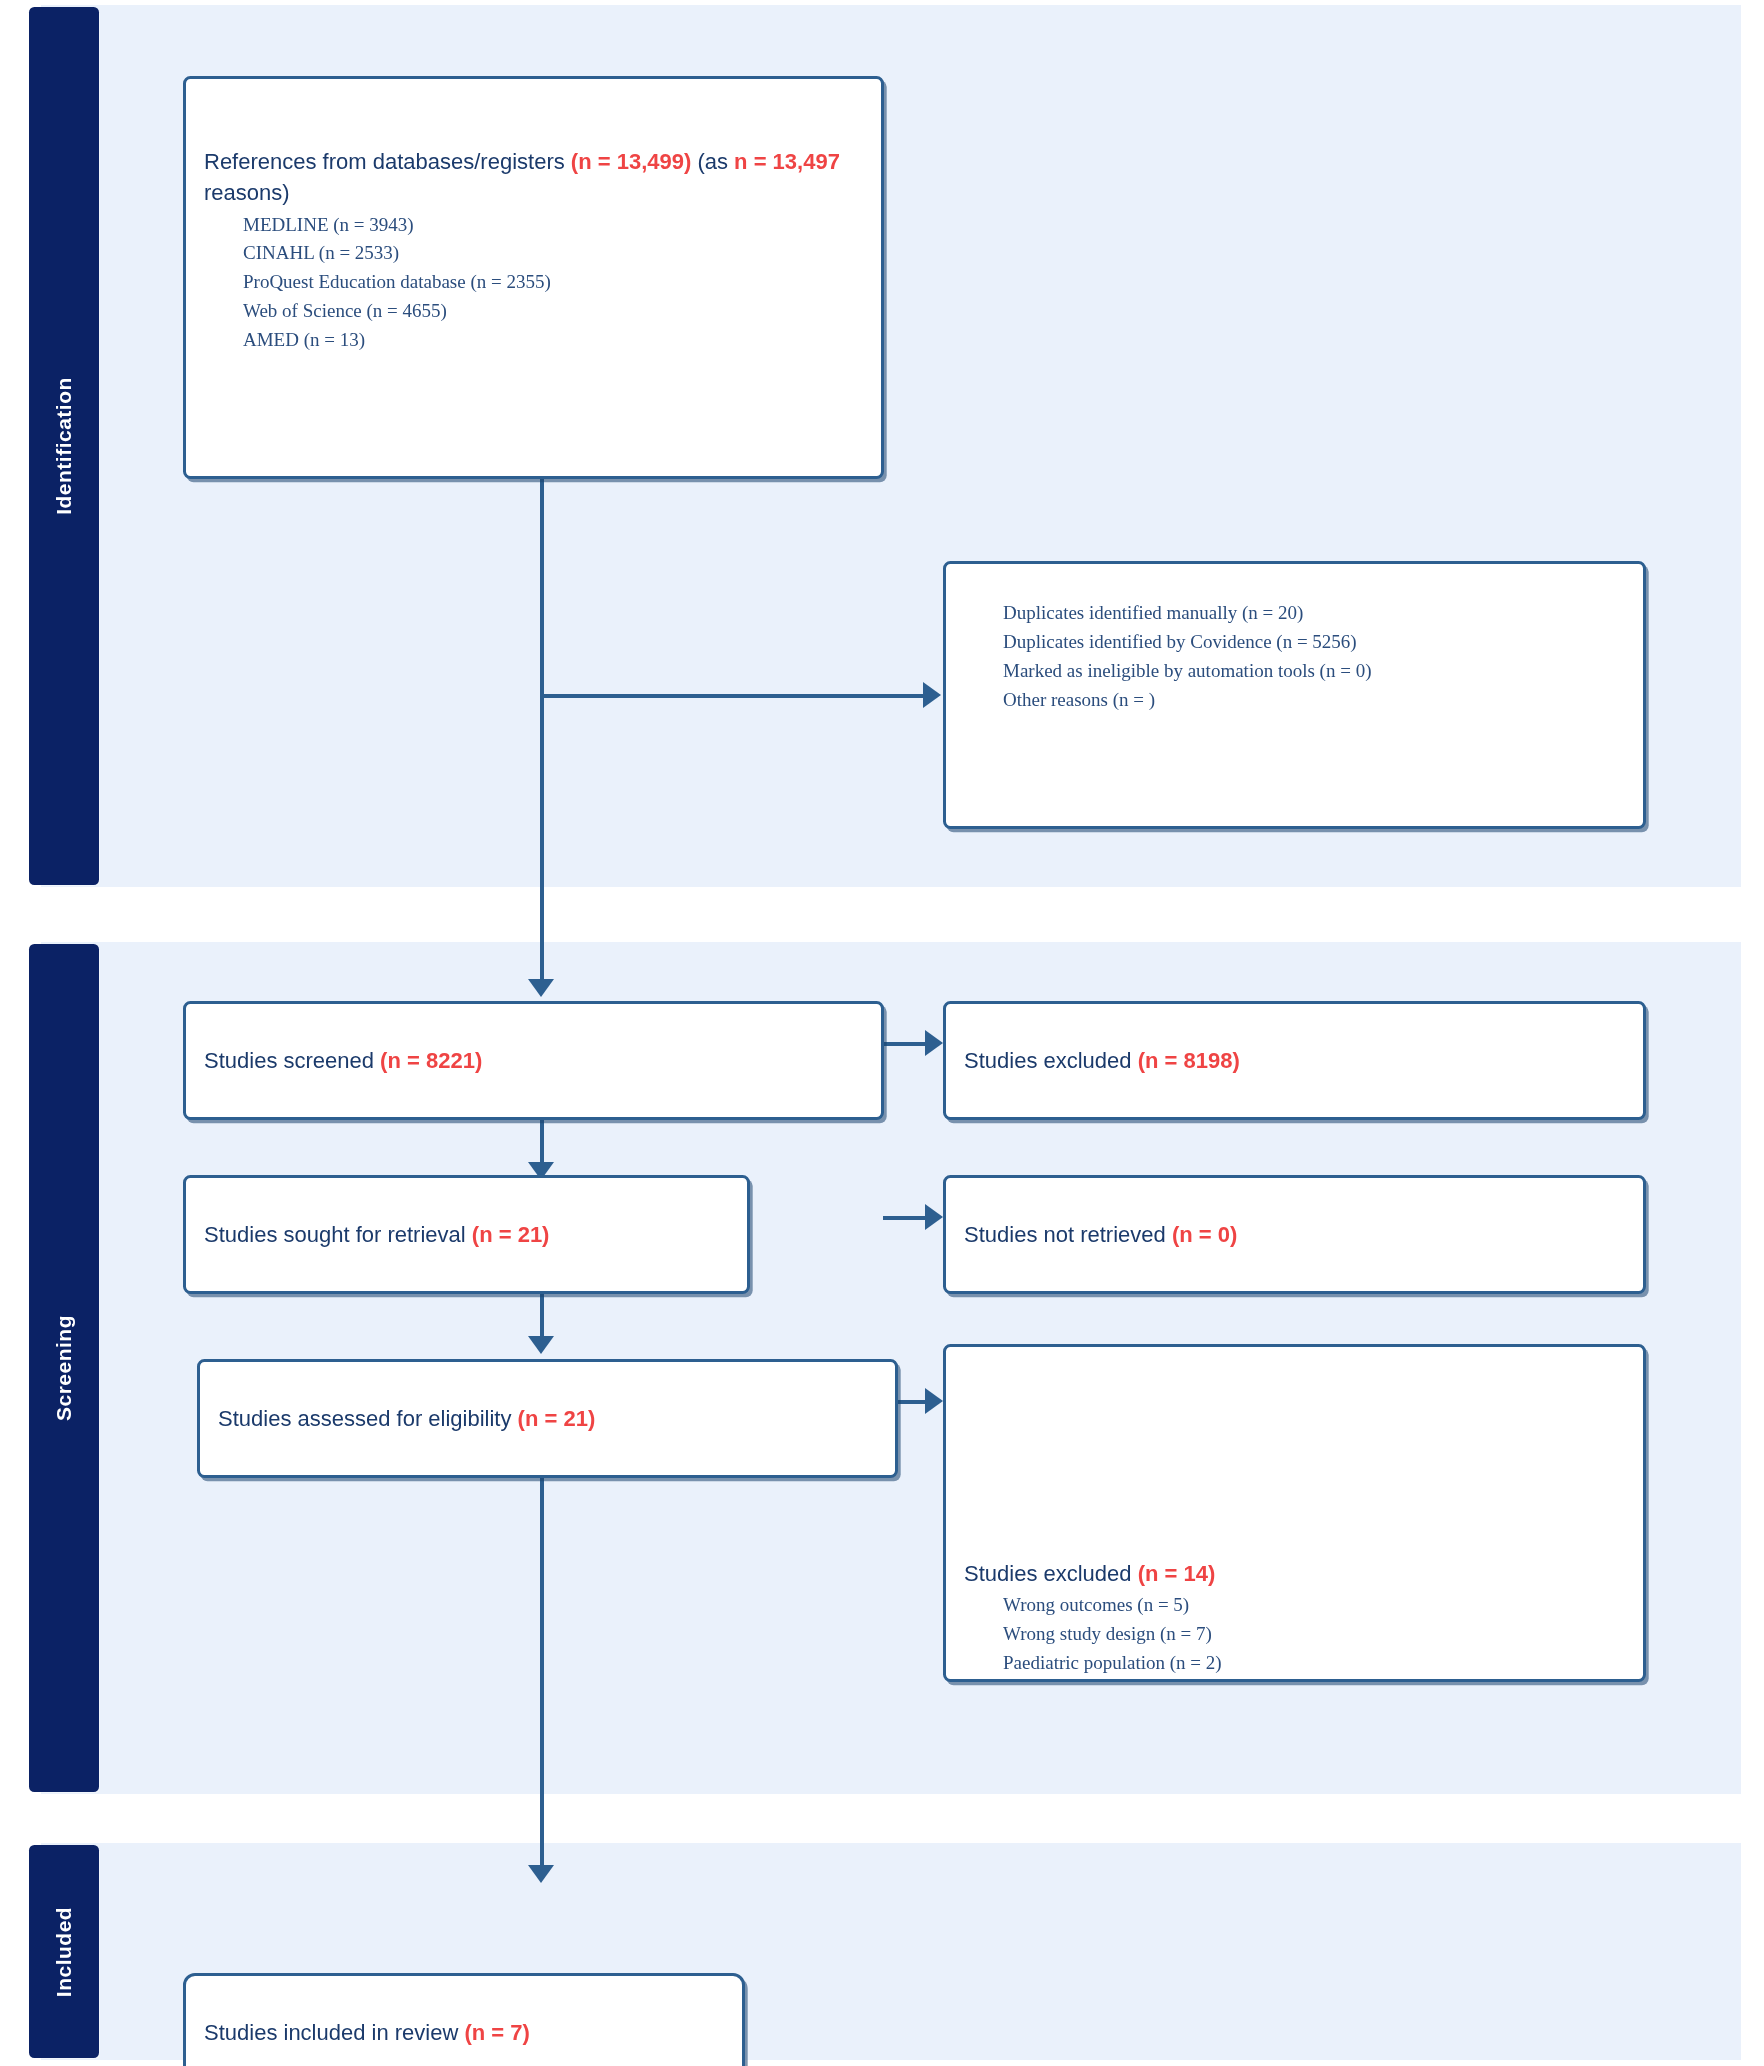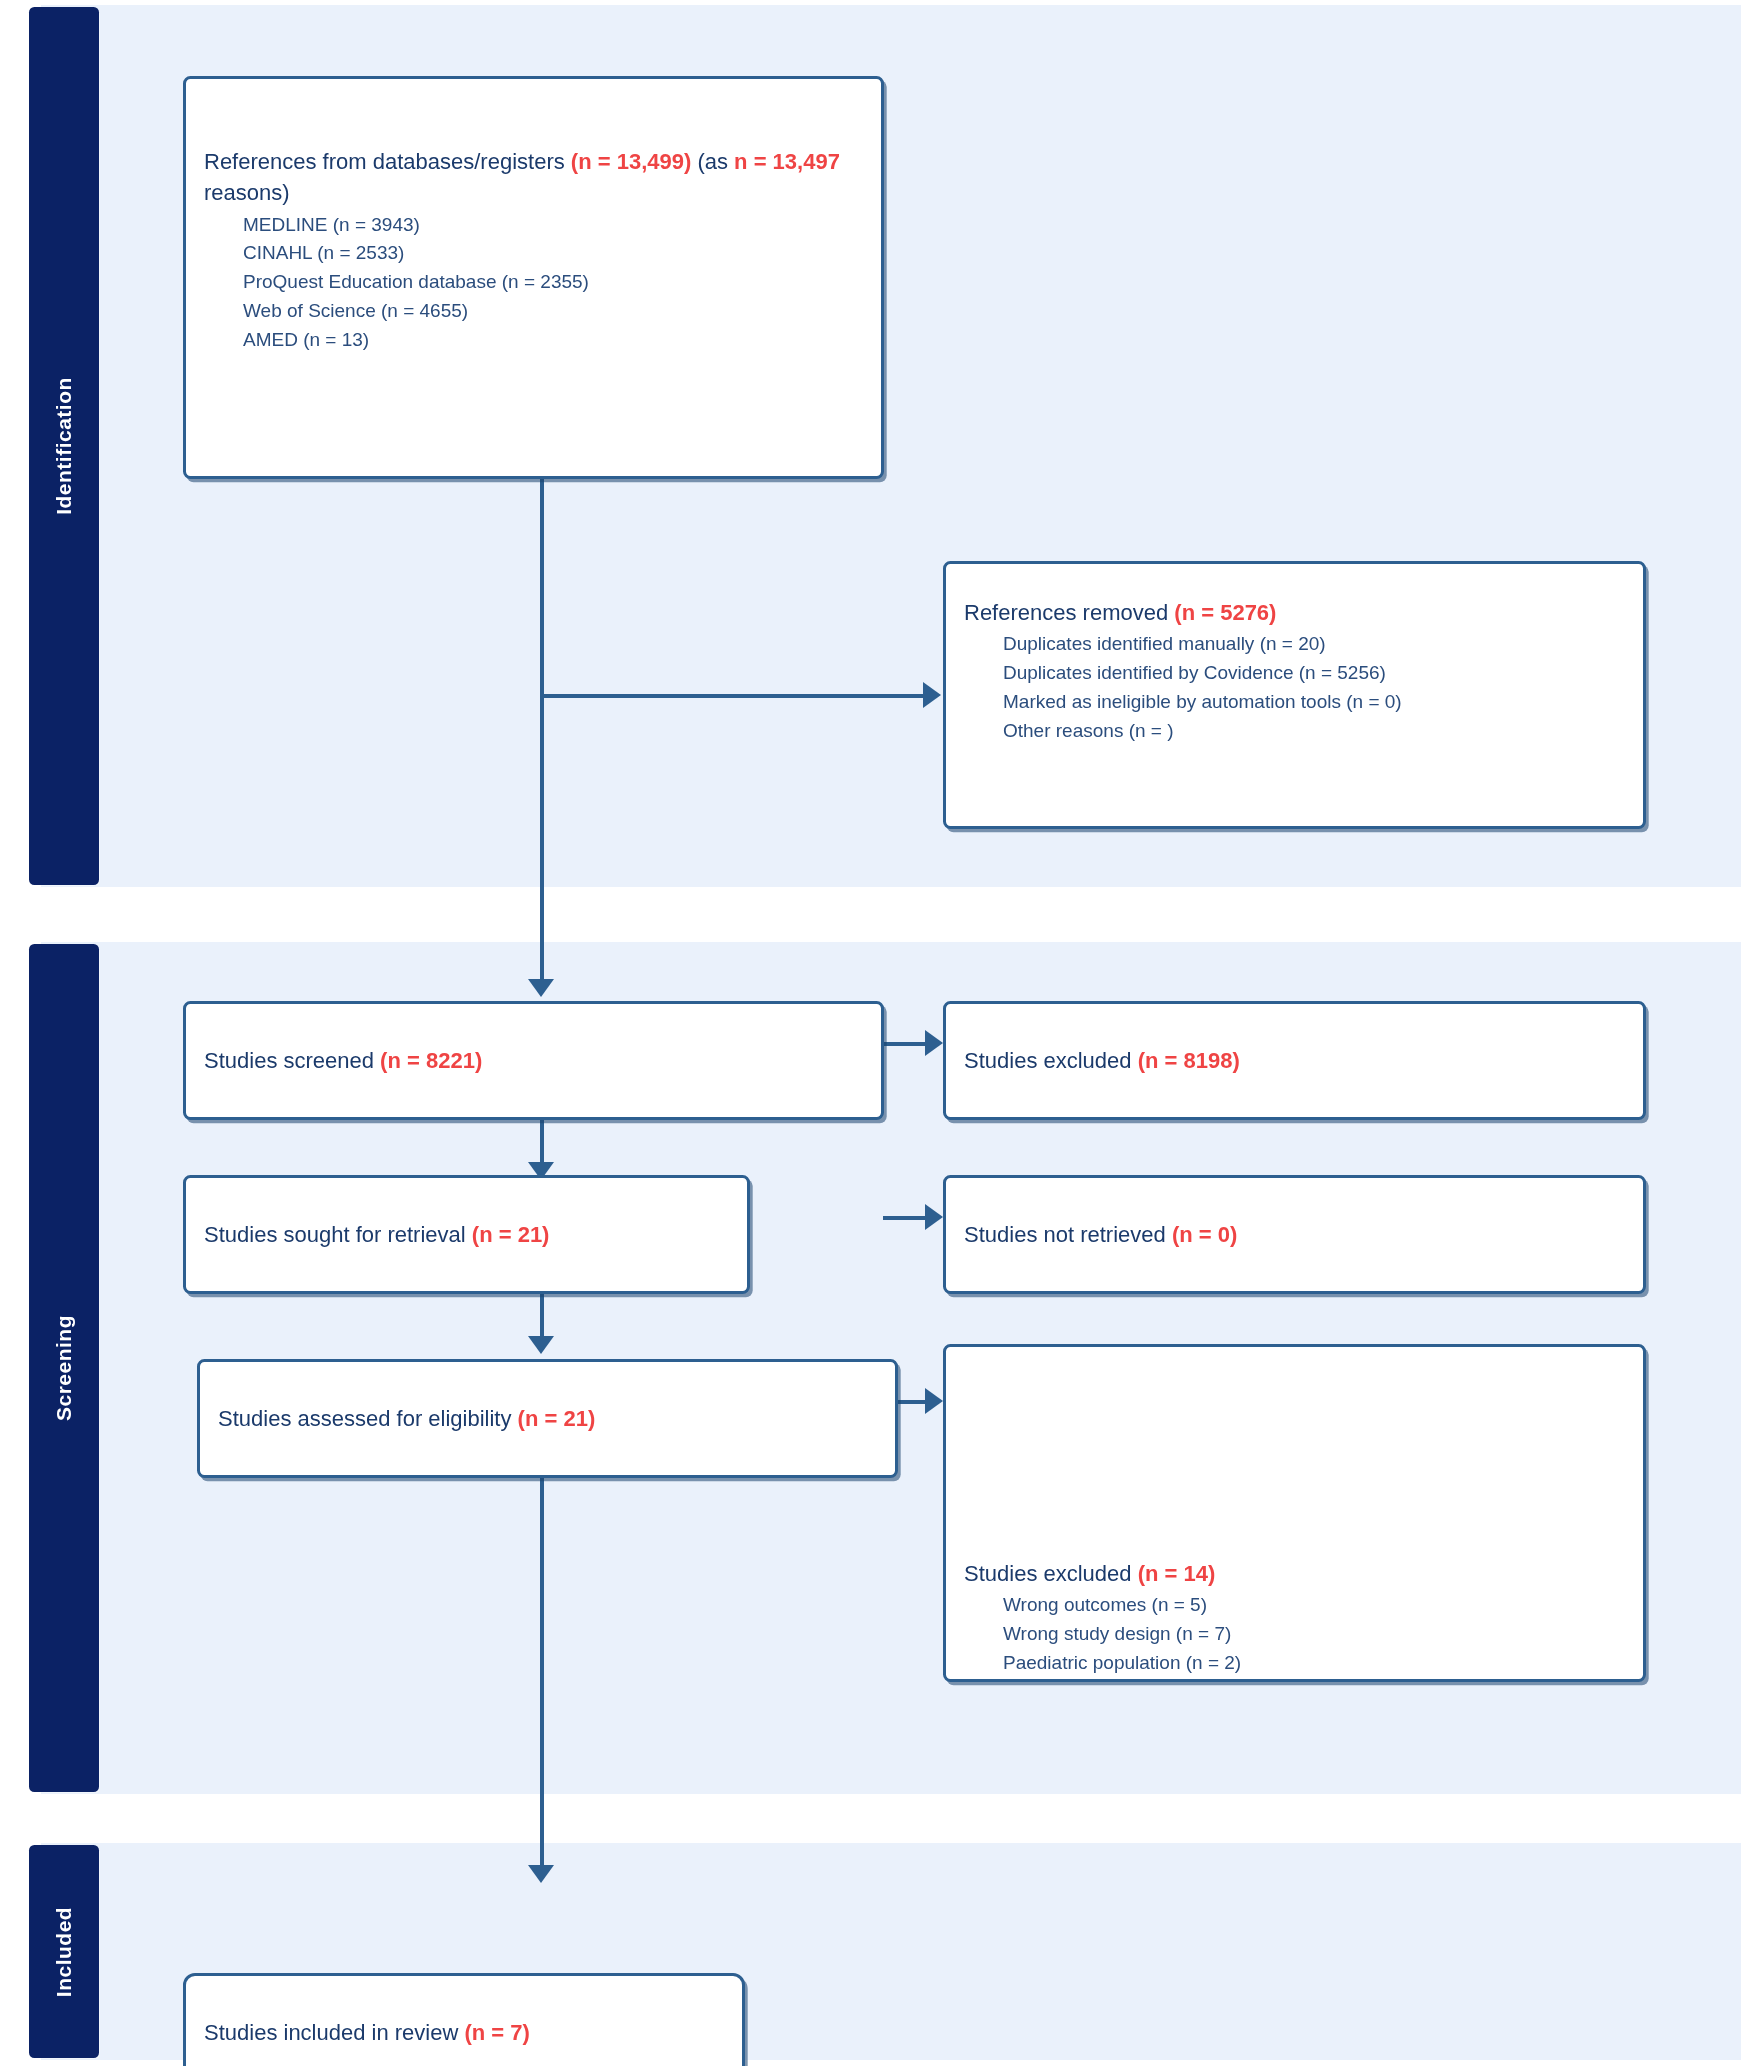--- a/index.html
+++ b/index.html
@@ -31,21 +31,21 @@
     position:absolute;left:0;right:0;
     padding:0 18px;box-sizing:border-box;
   }
   .box-inner.mid{top:50%;transform:translateY(-50%);}
   .ttl{
     color:#1b3a6b;font-weight:bold;font-size:22px;line-height:1.42;
     margin:0;
   }
   .ttl .num{color:#ef4444;}
   .ttl .plain{font-weight:normal;color:#1b3a6b;}
-  ul.sub{margin:2.1px 0 0 0;padding:0;list-style:none;}
+  ul.sub{margin:2.1px 0 0 0;padding:0;list-style:none;font-family:Liberation Serif, serif;}
   ul.sub li{
     color:#2b4d7d;font-size:19px;line-height:1.52;
     font-weight:normal;padding-left:39px;white-space:nowrap;
   }
   
   .v-line{position:absolute;background:#2d5f90;width:3.7px;}
   .h-line{position:absolute;background:#2d5f90;height:3.7px;}
   .arw-down{
     position:absolute;width:0;height:0;
     border-left:13.7px solid transparent;border-right:13.7px solid transparent;
@@ -107,23 +107,20 @@
       <li>CINAHL (n = 2533)</li>
       <li>ProQuest Education database (n = 2355)</li>
       <li>Web of Science (n = 4655)</li>
       <li>AMED (n = 13)</li>
     </ul>
   </div>
 </div>
 
 <div class="box" style="left:943px;top:561px;width:703px;height:268px;">
   <div class="box-inner" style="top:33px;">
-    <p class="ttl">
-      <span class="plain">References removed </span><span class="num">(n = 5276)</span>
-    </p>
     <ul class="sub">
       <li>Duplicates identified manually (n = 20)</li>
       <li>Duplicates identified by Covidence (n = 5256)</li>
       <li>Marked as ineligible by automation tools (n = 0)</li>
       <li>Other reasons (n = )</li>
     </ul>
   </div>
 </div>
 
 <div class="box" style="left:183px;top:1001px;width:701px;height:119px;">

